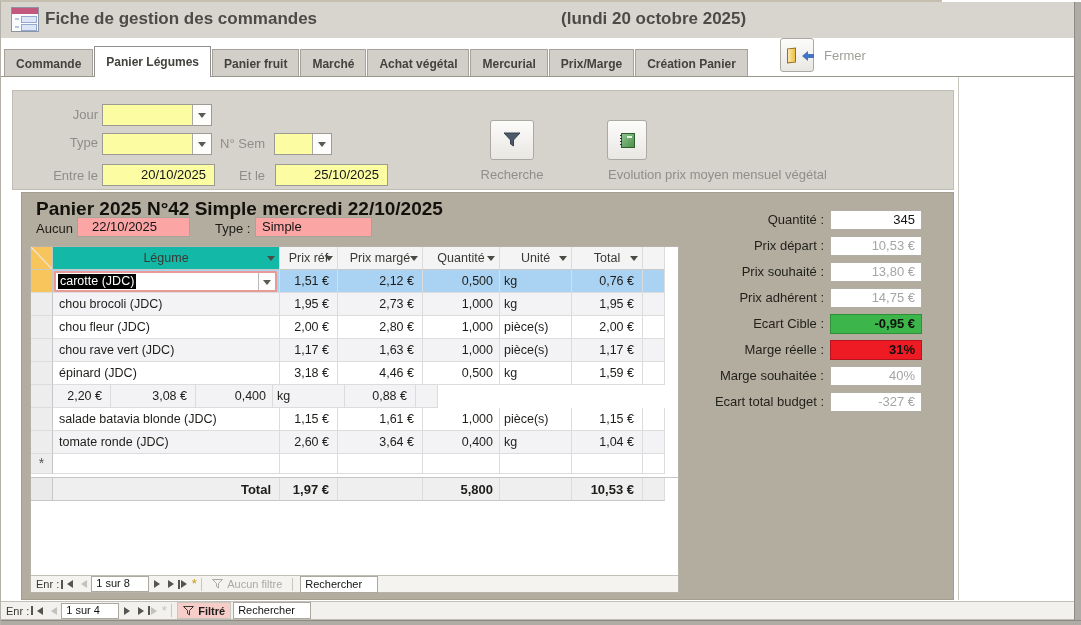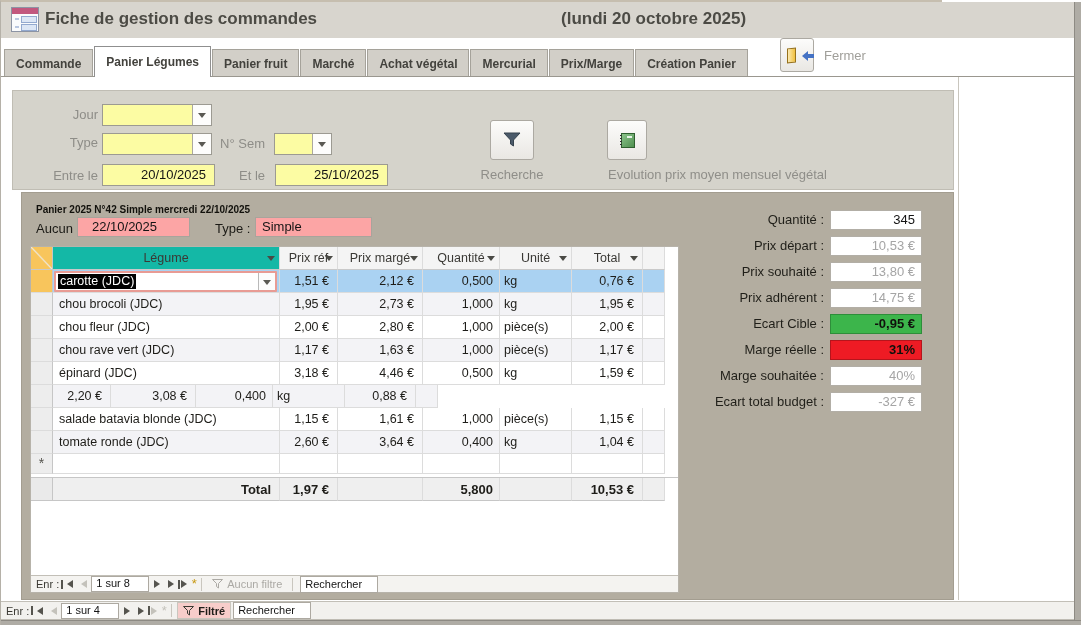--- a/index.html
+++ b/index.html
@@ -43,21 +43,21 @@
 
   .toolbtn{position:absolute;width:44px;height:40px;border:1px solid #ACA9A2;border-radius:3px;background:linear-gradient(#FCFCFB,#E9E7E3);box-sizing:border-box;}
   .toolbtn-label{position:absolute;font-size:13px;color:#8F8E89;}
   .funnel-big{position:absolute;left:50%;top:50%;transform:translate(-50%,-50%);}
   .book-icon{position:absolute;left:13px;top:12px;width:14px;height:15px;background:linear-gradient(135deg,#8CC48C,#4E8F4E);border:1px solid #2F5F2F;box-sizing:border-box;}
   .book-icon:before{content:"";position:absolute;left:-2px;top:1px;bottom:1px;width:2px;background:repeating-linear-gradient(#333 0 1px,transparent 1px 3px);}
   .book-icon:after{content:"";position:absolute;right:2px;top:2px;width:5px;height:2px;background:#E8F4E8;}
 
   
   .content-panel{position:absolute;left:20px;top:190px;width:933px;height:408px;background:#B3ADA0;border:1px solid #A39D90;box-sizing:border-box;}
-  .panier-title{position:absolute;left:14px;top:11px;font-size:10px;font-weight:bold;color:#12110C;}
+  .panier-title{position:absolute;left:14px;top:5px;font-size:19px;font-weight:bold;color:#12110C;}
   .clabel{position:absolute;font-size:13px;color:#1B1A15;}
   .wfield{position:absolute;height:20px;background:#fca5a5;border:1px solid #A8A49C;box-sizing:border-box;font-size:13px;color:#141414;line-height:18px;padding-left:6px;}
 
   
   .sumlabel{position:absolute;width:282px;left:520px;text-align:right;font-size:13px;color:#201F19;}
   .sumfield{position:absolute;left:808px;width:92px;height:20px;background:#fff;border:1px solid #B2AEA6;box-sizing:border-box;font-size:13px;text-align:right;padding-right:6px;line-height:18px;color:#141414;}
   .sumfield.readonly{color:#A5A5A5;}
   .sumfield.green{background:#3CB54B;border-color:#2E8E3A;font-weight:bold;color:#10100C;}
   .sumfield.red{background:#EE1B24;border-color:#B5151C;font-weight:bold;color:#10100C;}
 

